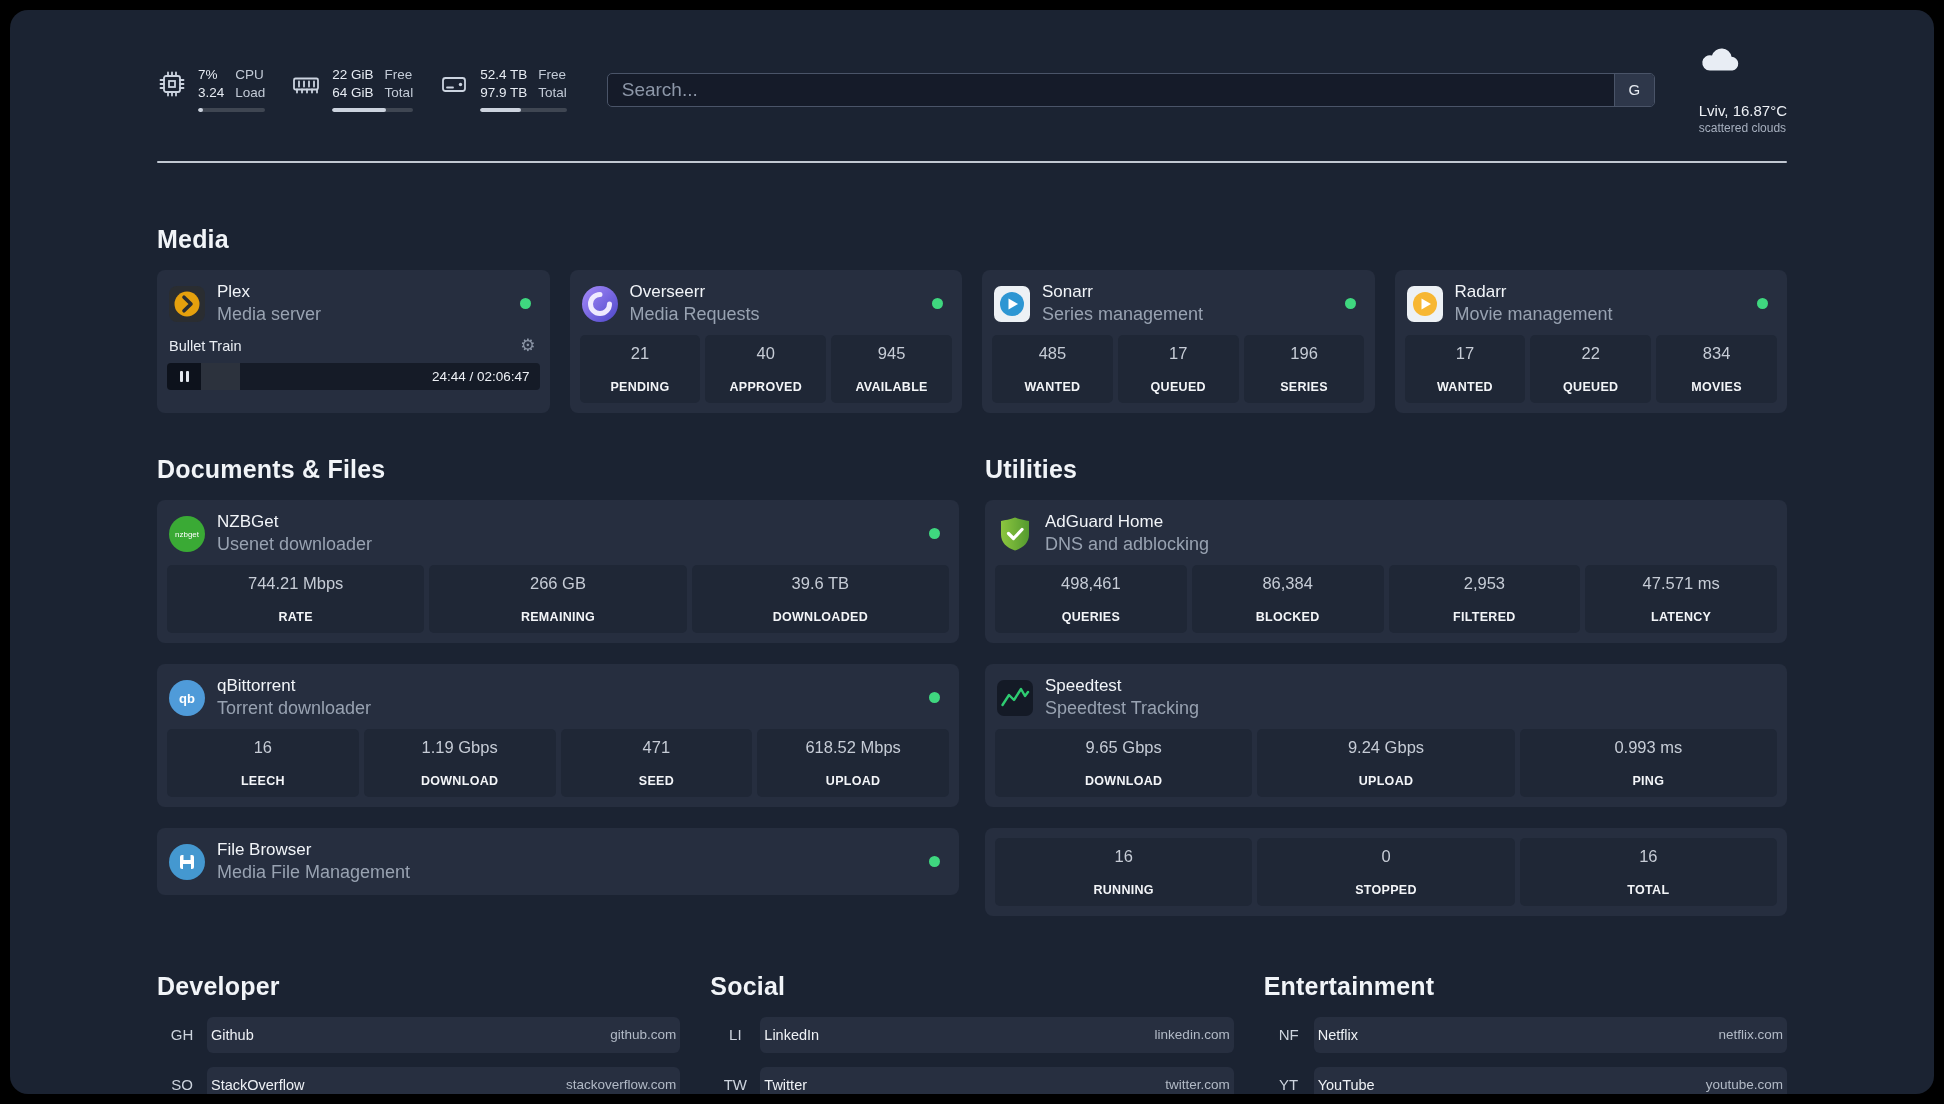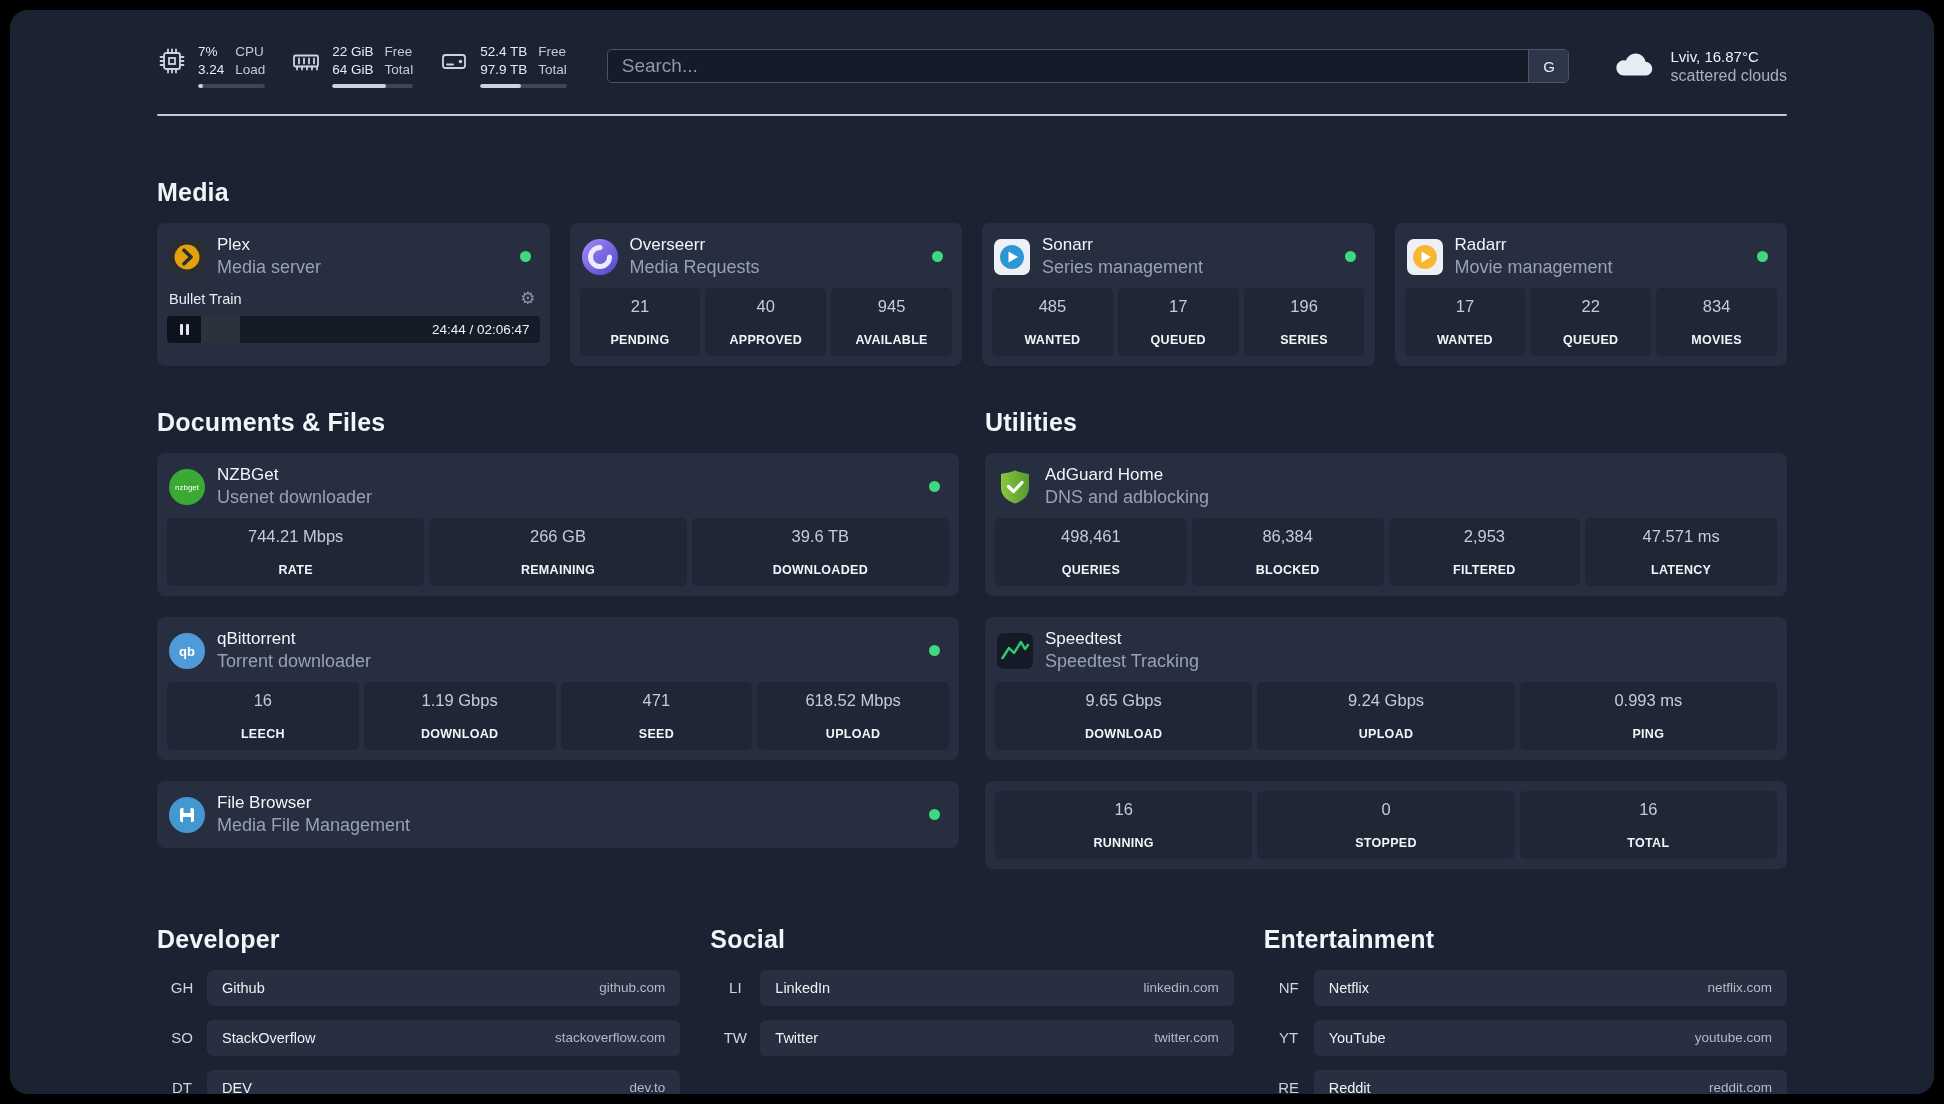--- a/index.html
+++ b/index.html
@@ -20,23 +20,23 @@
   .res-col { display:flex; flex-direction:column; gap:2px; font-size:13.5px; line-height:1.15; color:#e6ebf2; }
   .res-labels { color:#c3cbd7; }
   .res-bar { height:4px; background:rgba(255,255,255,0.16); border-radius:2px; overflow:hidden; }
   .res-fill { height:100%; background:#ccd3de; border-radius:2px; }
 
   .search { flex:1; display:flex; align-items:stretch; height:34px; background:#151b29; border:1px solid #4a5468; border-radius:5px; overflow:hidden; margin-left:14px; }
   .search input { flex:1; background:transparent; border:0; outline:none; color:#e8ecf2; font-size:19px; padding:0 14px; font-family:inherit; }
   .search input::placeholder { color:#8d97a8; }
   .search-btn { width:40px; background:#2e374a; border:0; border-left:1px solid #4a5468; color:#e8ecf2; font-size:15px; cursor:pointer; font-family:inherit; }
 
-  .weather { display:flex; align-items:center; gap:13px; margin-left:18px; }
+  .weather { display:flex; gap:23px; margin-left:18px;flex-direction:column; }
   .w-loc  { font-size:15px; color:#eef1f6; }
-  .w-cond { font-size:16px; color:#a7b0bf; margin-top:2px; }
+  .w-cond { font-size:12px; color:#a7b0bf; margin-top:2px; }
 
   .divider { border:0; height:2px; background:rgba(223,229,238,0.85); border-radius:1px; margin:26px 0 0; }
 
   
   .sec-title { font-size:25px; font-weight:600; color:#f1f4f8; margin:0 0 16px 0; letter-spacing:.2px; }
   .media-section { margin-top:62px; }
   .cards-4 { display:grid; grid-template-columns:repeat(4,1fr); gap:20px; }
   .two-col { display:grid; grid-template-columns:1fr 1fr; gap:26px; margin-top:42px; }
   .col-cards { display:flex; flex-direction:column; gap:21px; }
 
@@ -63,21 +63,21 @@
   .pfill { position:absolute; left:0; top:0; bottom:0; background:rgba(255,255,255,0.10); }
   .pause { position:relative; width:34px; height:100%; background:#0d121c; border:0; display:flex; align-items:center; justify-content:center; gap:3px; cursor:pointer; }
   .pause i { display:block; width:3px; height:11px; background:#e2e7ee; border-radius:1px; }
   .ptime { position:relative; margin-left:auto; padding-right:10px; font-size:13.5px; color:#eef1f6; }
 
   
   .bookmarks { display:grid; grid-template-columns:repeat(3,1fr); gap:30px; margin-top:56px; }
   .bm-rows { display:flex; flex-direction:column; gap:14px; }
   .bm-row { display:flex; align-items:stretch; height:36px; text-decoration:none; cursor:pointer; }
   .bm-abbr { width:50px; display:flex; align-items:center; justify-content:center; font-size:15px; color:#ccd3dd; }
-  .bm-pill { flex:1; background:#272f40; border-radius:6px; display:flex; align-items:center; padding:0 15px; gap:10px; }
+  .bm-pill { flex:1; background:#272f40; border-radius:6px; display:flex; align-items:center; padding:0 4px; gap:10px; }
   .bm-name { font-size:14.5px; color:#eef1f5; }
   .bm-domain { margin-left:auto; font-size:13.5px; color:#b2bac6; }
 </style>
 </head>
 <body>
 
 <div class="frame">
 <div class="page">
 <div class="content">
 

